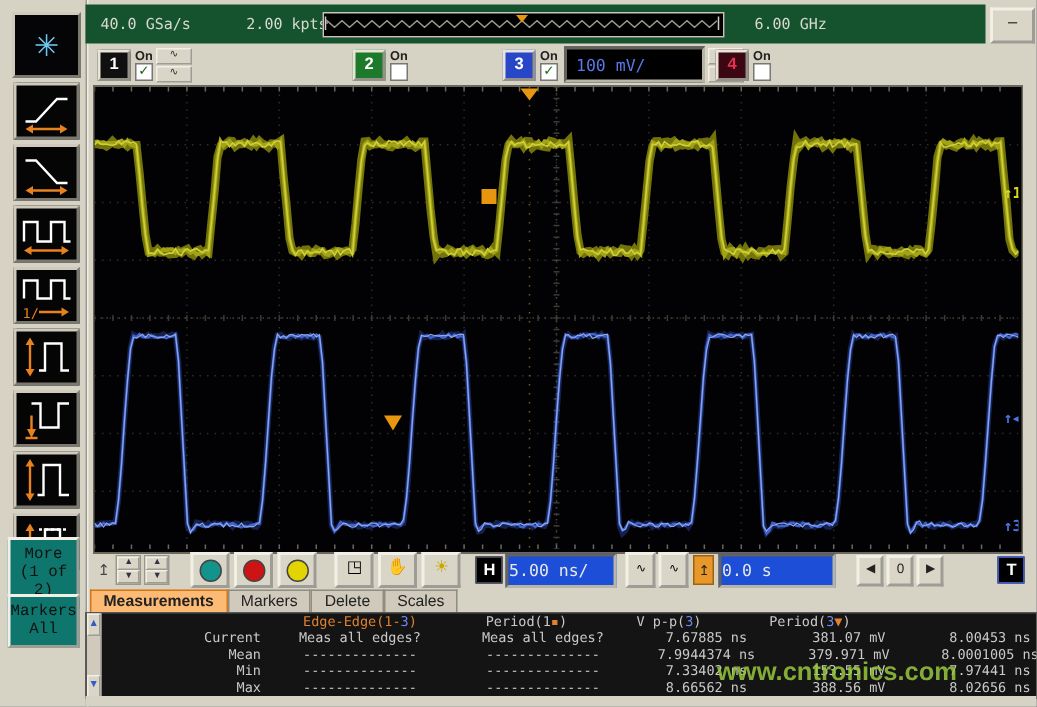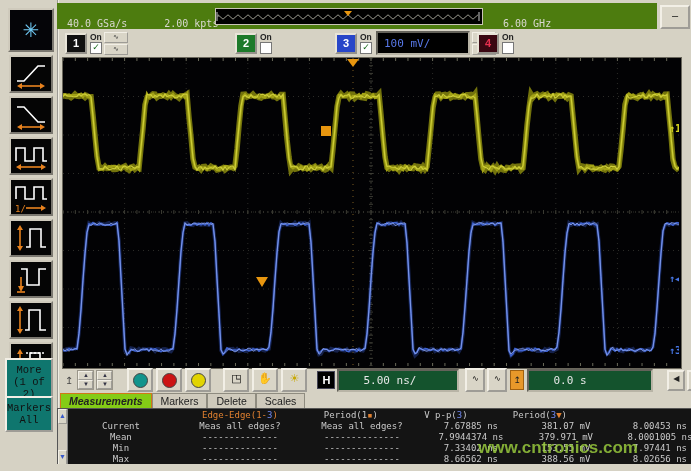--- a/index.html
+++ b/index.html
@@ -4,21 +4,21 @@
 <style>
   html,body{margin:0;padding:0;}
   .screen{position:relative;width:691px;height:471px;background:#d6d2c4;font-family:"Liberation Sans",sans-serif;overflow:hidden;box-shadow:0 0 0 1px #888;}
   
   .sidebar{position:absolute;left:0;top:0;width:57px;height:471px;background:#d6d2c4;border-right:2px groove #efece2;}
   .logo-btn{position:absolute;left:8px;top:8px;width:42px;height:40px;background:#050508;border:2px outset #cfcabc;display:flex;align-items:center;justify-content:center;color:#6fc8f2;font-size:20px;}
   .side-icons{position:absolute;left:9px;top:55px;display:flex;flex-direction:column;gap:3px;}
   .side-icon{width:40px;height:34px;background:#050505;border:2px outset #cfcabc;display:flex;align-items:center;justify-content:center;}
   .side-btn{position:absolute;left:5px;width:48px;background:#0f766e;border:2px outset #f2efe6;font-family:Liberation Mono, monospace;font-size:10.5px;line-height:12px;text-align:center;padding:4px 0;color:#111;}
   
-  .topbar{position:absolute;left:57px;top:3px;width:600px;height:26px;background:#4d7c0f;display:flex;align-items:flex-end;gap:27px;}
+  .topbar{position:absolute;left:57px;top:3px;width:600px;height:26px;background:#14532d;display:flex;align-items:center;gap:27px;}
   .mono{font-family:"DejaVu Sans Mono",monospace;}
   .tb-text{color:#d8d8d0;font-size:10px;margin-left:10px;white-space:pre;}
   .preview{position:absolute;left:158px;top:5px;width:266px;height:15px;background:#000;border:1px solid #c8c4b6;}
   .ghz{position:absolute;left:436px;color:#d8d8d0;font-size:10px;}
   .min-btn{position:absolute;left:660px;top:5px;width:26px;height:20px;background:#d9d5c7;border:2px outset #f2efe6;font-size:11px;text-align:center;line-height:16px;color:#111;}
   
   .chanbar{position:absolute;left:57px;top:29px;width:634px;height:28px;display:flex;align-items:center;}
   .chan{display:flex;align-items:center;position:absolute;top:2px;height:24px;}
   .chan-num{width:18px;height:17px;border:2px outset #e8e4d8;color:#fff;font-size:11px;font-weight:bold;text-align:center;line-height:17px;}
   .chan-on{display:flex;flex-direction:column;align-items:flex-start;margin-left:3px;}
@@ -31,34 +31,34 @@
   .plot{position:absolute;left:62px;top:57px;width:618px;height:310px;background:#020204;border:1px solid #6a675c;}
   
   .toolbar{position:absolute;left:57px;top:368px;width:634px;height:24px;display:flex;align-items:center;}
   .t-item{flex:none;}
   .spinbox{width:15px;height:18px;border:1px solid #9a968a;background:#d9d5c7;display:flex;flex-direction:column;}
   .spinbox div{flex:1;border:1px outset #f2efe6;font-size:6px;line-height:6px;text-align:center;color:#334;}
   .circle-btn{width:22px;height:20px;background:#d9d5c7;border:2px outset #f2efe6;display:flex;align-items:center;justify-content:center;}
   .circle-btn i{display:block;width:13px;height:13px;border-radius:50%;border:1px solid #444;}
   .sq-btn{width:22px;height:20px;background:#d9d5c7;border:2px outset #f2efe6;font-size:11px;text-align:center;line-height:17px;}
   .badge{width:16px;height:16px;background:#000;color:#fff;font-weight:bold;font-size:11px;text-align:center;line-height:16px;border:1px solid #445;}
-  .lcd{height:19px;background:#14532d;border:2px inset #b8b4a6;color:#e8e8e8;font-size:11px;display:flex;align-items:center;padding:0 24px;}
+  .lcd{height:19px;background:#1d4ed8;border:2px inset #b8b4a6;color:#e8e8e8;font-size:11px;display:flex;align-items:center;padding:0 0;}
   .arrow-btn{width:14px;height:17px;background:#d9d5c7;border:2px outset #f2efe6;font-size:8px;text-align:center;line-height:14px;color:#222;}
   
   .tabs{position:absolute;left:60px;top:393px;height:15px;display:flex;font-size:10.5px;}
   .tab{padding:1px 8px 0 8px;background:#cfcabc;border:1px solid #8f8c80;border-bottom:none;color:#222;}
-  .tab.active{background:#84cc16;border:1px solid #d07818;border-bottom:none;font-weight:bold;font-style:italic;}
+  .tab.active{background:#fdba74;border:1px solid #d07818;border-bottom:none;font-weight:bold;}
   
   .meas{position:absolute;left:57px;top:408px;width:634px;height:56px;background:#141414;border:1px solid #555;display:flex;}
   .scrollbar{width:13px;background:#cfcabc;display:flex;flex-direction:column;justify-content:space-between;border-right:1px solid #888;}
   .scr-btn{height:13px;background:#d9d5c7;border:1px outset #f2efe6;font-size:7px;text-align:center;line-height:11px;color:#3858c8;}
   .tbl{flex:1;font-family:"DejaVu Sans Mono",monospace;font-size:9px;line-height:11px;color:#c9c9c9;padding-top:1px;}
   .trow{display:flex;}
   .tc{flex:none;text-align:center;white-space:nowrap;overflow:visible;}
-  .tc0{width:106px;text-align:center;padding-right:4px;}
+  .tc0{width:106px;text-align:right;padding-right:4px;}
   .tc1{width:124px;}.tc2{width:120px;}.tc3{width:98px;}.tc4{width:92px;}.tc5{width:96px;}
   .bottomstrip{position:absolute;left:57px;top:464px;width:634px;height:7px;background:#d6d2c4;}
   
   .wm-top{position:absolute;left:48px;top:6px;font-size:16px;font-weight:bold;color:rgba(120,118,110,0.45);letter-spacing:1px;pointer-events:none;}
   .wm-bottom{position:absolute;left:478px;top:438px;font-size:17px;font-weight:bold;color:rgba(150,200,60,0.85);pointer-events:none;}
 </style>
 </head>
 <body>
 
 <div class="screen">

